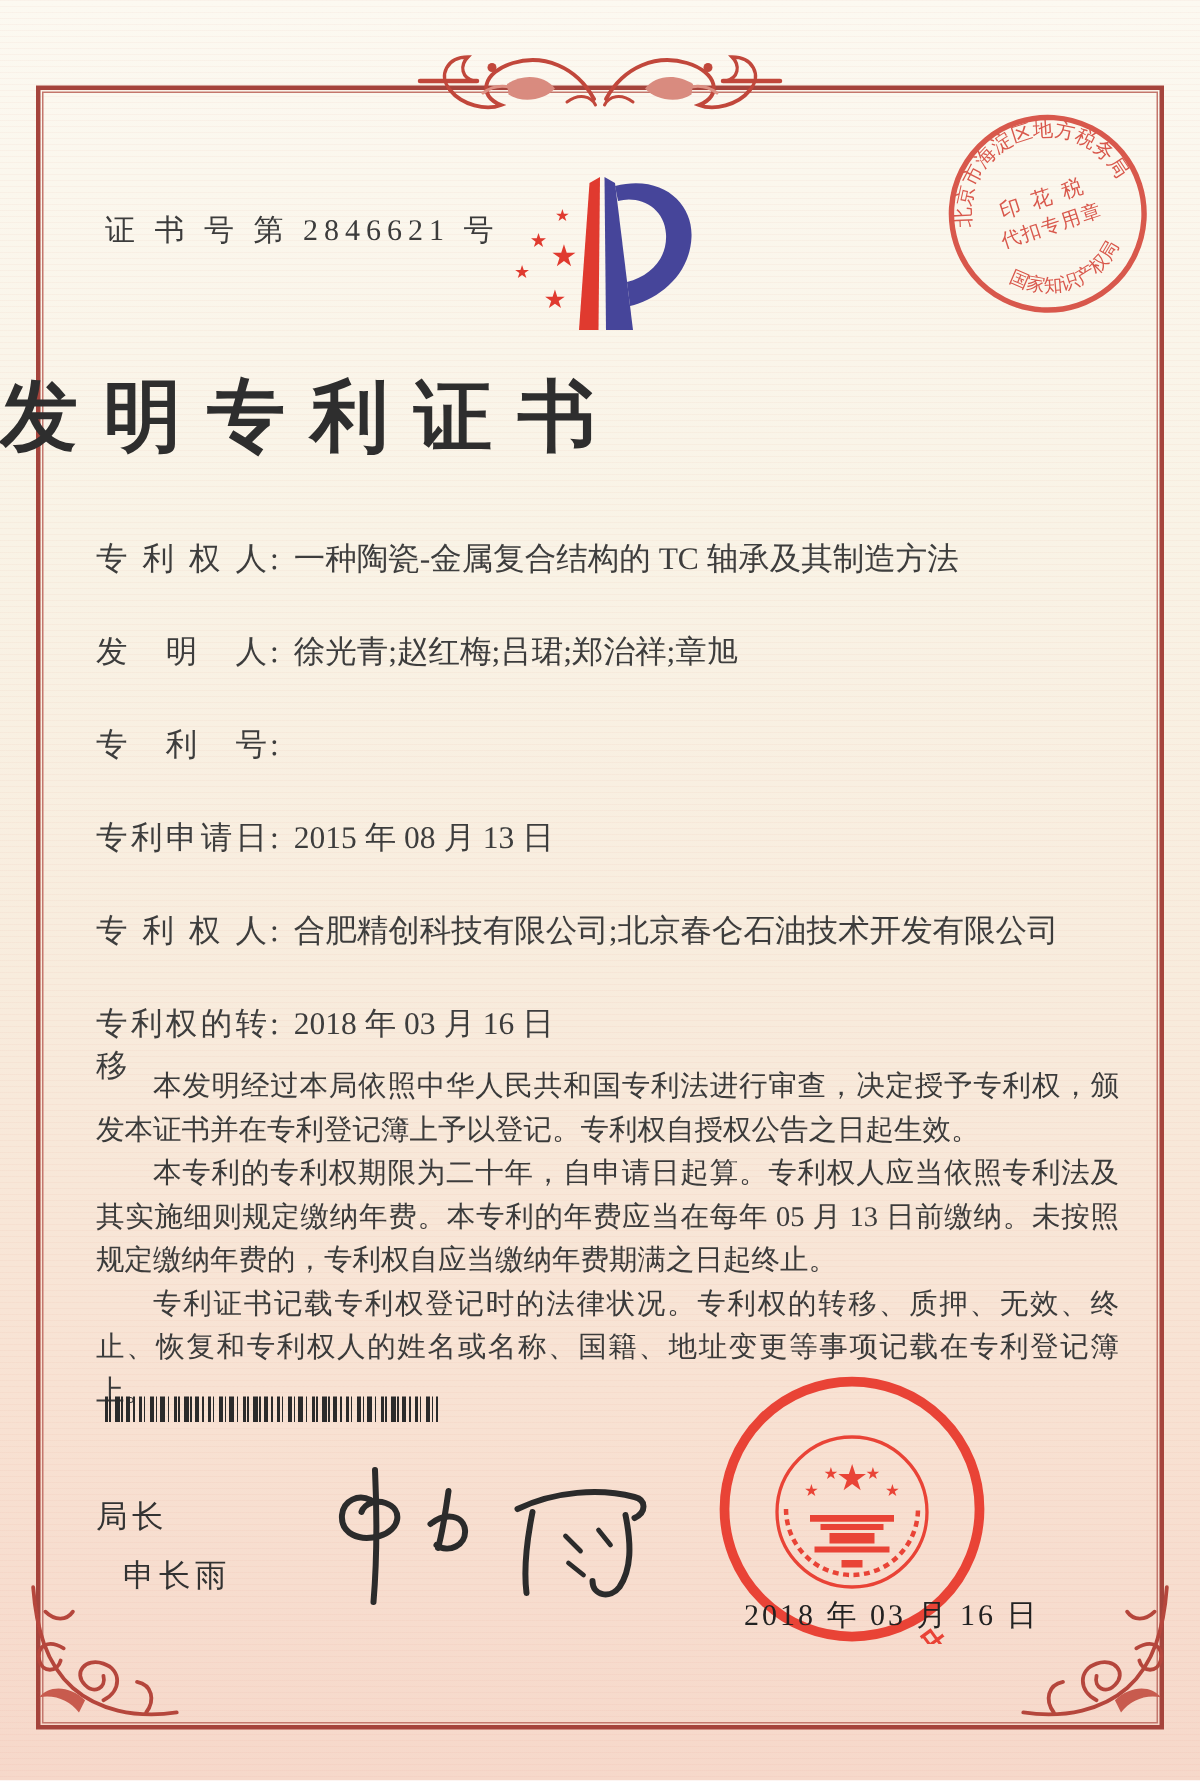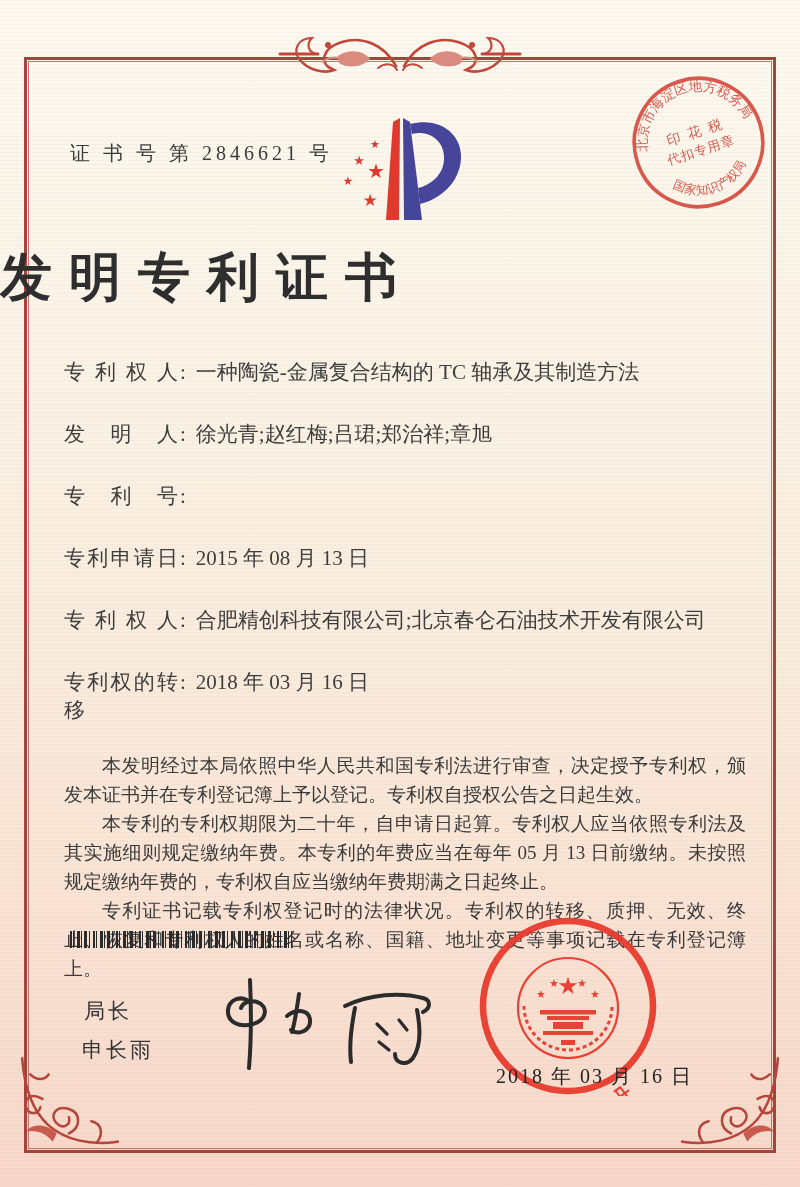--- a/index.html
+++ b/index.html
@@ -21,32 +21,32 @@
   .cert-no{position:absolute; left:70px; top:120px; font-size:20px; letter-spacing:4px; color:#3c3c3c; z-index:3;margin-top:20px;}
   .logo{position:absolute; left:332px; top:92px; width:180px; height:140px; z-index:3;}
   .title{position:absolute; left:0; right:0; top:243px; text-align:left; font-size:52px; font-weight:600;
          letter-spacing:17px; padding-left:0; color:#2e2e2e; z-index:3;}
   .fields{position:absolute; left:64px; top:358px; right:52px; z-index:3;}
   .field{display:flex; align-items:baseline; height:30px; margin-bottom:32px; font-size:21px; color:#3d3d3d;}
   .flabel{display:inline-block; width:114px; text-align:justify; text-align-last:justify;}
   .fcolon{margin:0 10px 0 2px;}
   .fvalue{white-space:nowrap;}
   .body-text{position:absolute; left:64px; right:54px; top:710px; z-index:3;
-             font-size:19px; line-height:29px; color:#3b3b3b;margin-top:41px;}
+             font-size:19px; line-height:29px; color:#3b3b3b;}
   .body-text p{margin:0; text-indent:2em; text-align:justify;}
   .barcode{position:absolute; left:70px; top:931px; width:222px; height:17px; z-index:3;
     background:repeating-linear-gradient(90deg,
       #2b2b2b 0 2px, transparent 2px 3px,
       #2b2b2b 3px 4px, transparent 4px 7px,
       #2b2b2b 7px 10px, transparent 10px 11px,
       #2b2b2b 11px 12px, transparent 12px 14px,
       #2b2b2b 14px 17px, transparent 17px 19px,
       #2b2b2b 19px 20px, transparent 20px 23px);
   }
-  .sig-title{position:absolute; left:84px; top:997px; font-size:21px; color:#333;
+  .sig-title{position:absolute; left:64px; top:997px; font-size:21px; color:#333;
              font-family:"Liberation Sans","DejaVu Sans",sans-serif; letter-spacing:3px; z-index:3;}
   .sig-name{position:absolute; left:72px; top:1036px; font-size:21px; color:#333;
             font-family:"Liberation Sans","DejaVu Sans",sans-serif; letter-spacing:3px; z-index:3;margin-left:10px;}
   .sig-hand{position:absolute; left:195px; top:972px; width:250px; height:100px; z-index:3;}
   .seal{position:absolute; left:478px; top:916px; width:180px; height:180px; z-index:4; opacity:0.93;}
   .seal-date{position:absolute; left:496px; top:1063px; font-size:20px; letter-spacing:2px; color:#222; z-index:5;}
   .stamp{position:absolute; left:626px; top:70px; width:145px; height:145px; transform:rotate(-18deg); z-index:3; opacity:0.9;}
   svg text{font-family:"Liberation Serif","DejaVu Serif",serif;}
 </style>
 </head>

